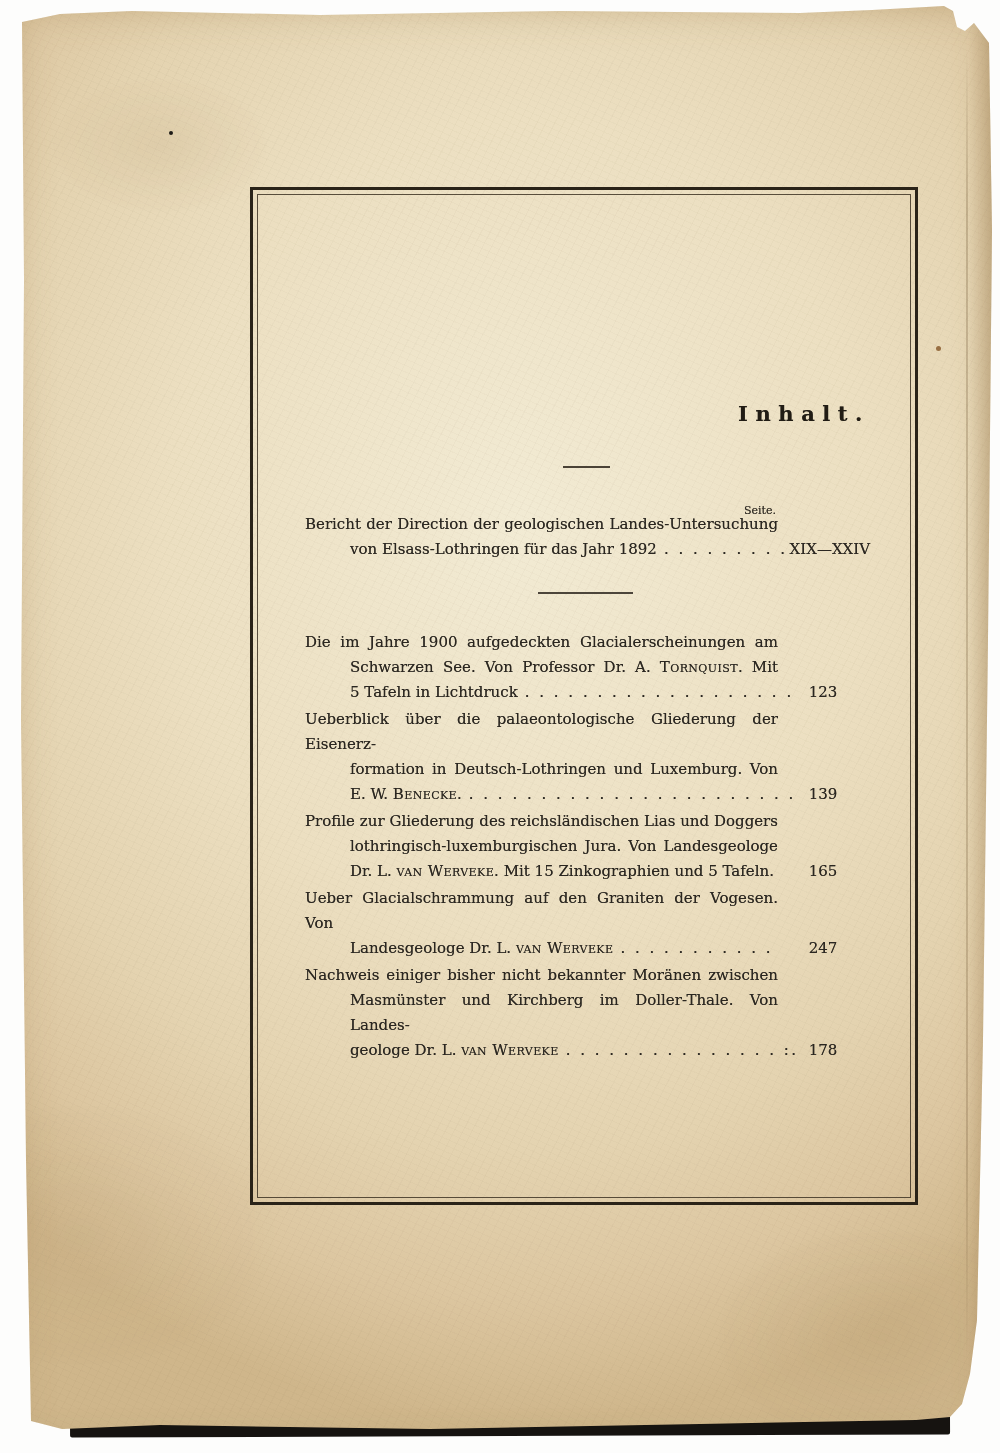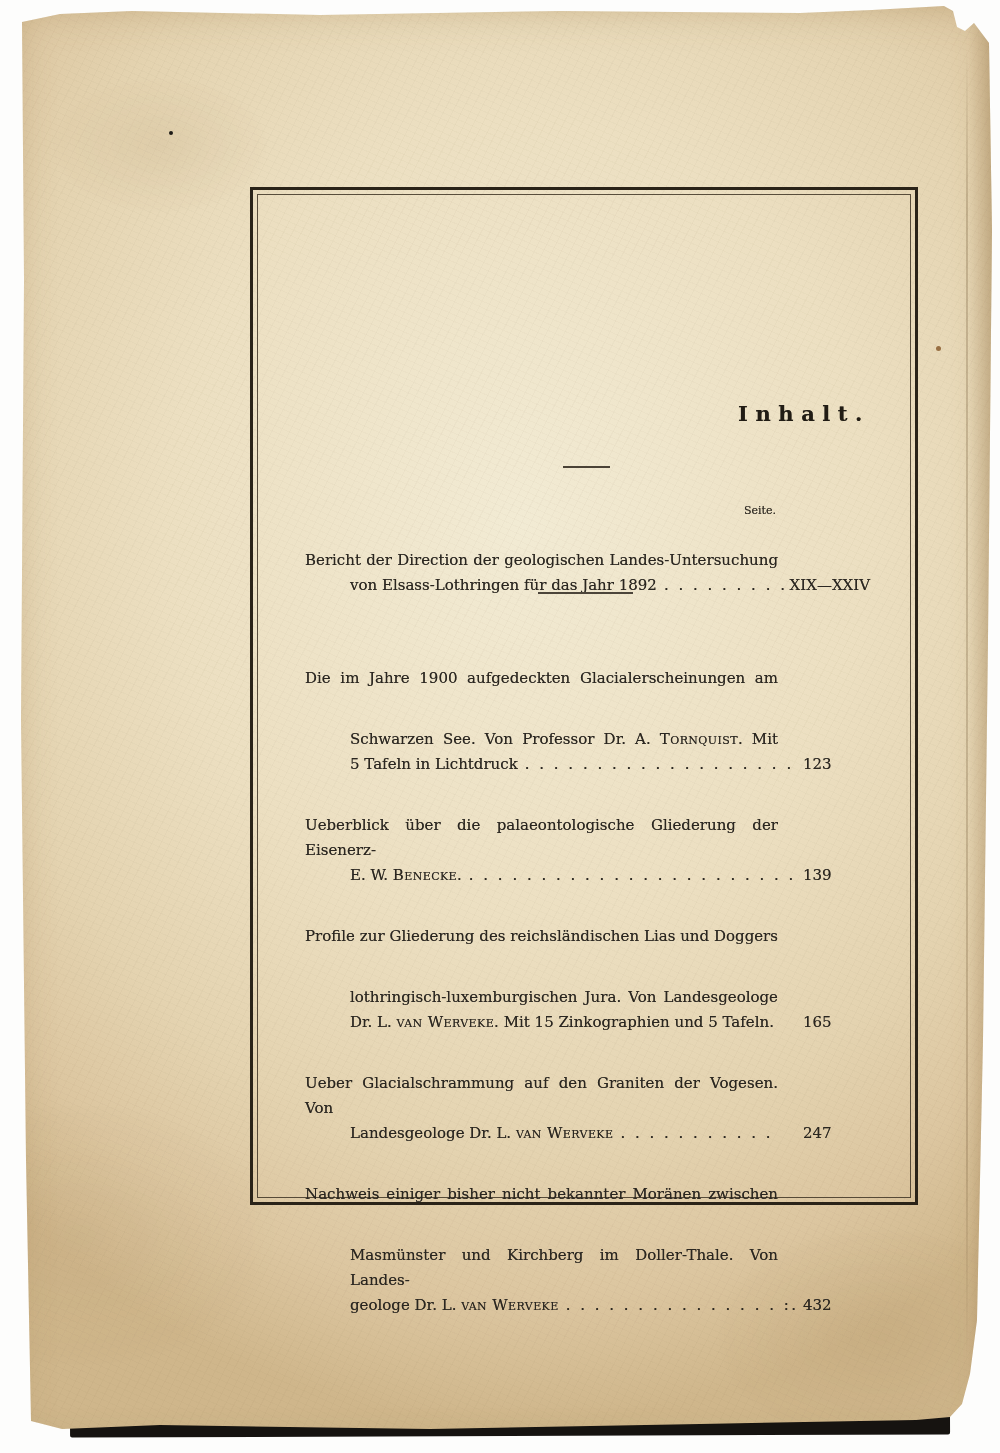--- a/index.html
+++ b/index.html
@@ -56,26 +56,26 @@
     font-weight:bold;font-size:21px;letter-spacing:.36em;text-indent:.36em;
     color:#211c14;line-height:24px;
   }
   .rule-a{position:absolute;top:66px;left:258px;width:47px;height:2px;background:#4a4236;}
   .seite{position:absolute;top:104px;right:94px;font-size:11px;line-height:14px;color:#332e26;}
   .header-entry{position:absolute;top:112px;left:0;width:100%;}
   .rule-b{position:absolute;top:192px;left:233px;width:95px;height:2px;background:#4c453a;}
   .entries{position:absolute;top:230px;left:0;width:100%;}
   .entry{margin-bottom:2px;}
   .line{min-height:25px;}
-  .line.just{text-align:justify;text-align-last:justify;padding-right:92px;margin-top:36px;}
+  .line.just{text-align:justify;text-align-last:justify;padding-right:92px;}
   .line.indent{padding-left:45px;}
   .line.last{display:flex;align-items:baseline;}
   .line.last .txt{white-space:nowrap;flex:0 0 auto;}
   .leader{flex:1 1 auto;overflow:hidden;white-space:nowrap;letter-spacing:2.5px;margin:0 3px 0 7px;}
-  .num{white-space:nowrap;flex:0 0 auto;min-width:40px;text-align:left;padding-right:27px;}
+  .num{white-space:nowrap;flex:0 0 auto;min-width:40px;text-align:center;padding-right:27px;}
   .num.roman{padding-right:0;}
   .sc{font-variant:small-caps;letter-spacing:.4px;text-align:center;}
   .speck{position:absolute;border-radius:50%;}
   .speck-black{left:169px;top:131px;width:4px;height:4px;background:#1d1a16;}
   .speck-brown{left:936px;top:346px;width:5px;height:5px;background:#8a5c2e;opacity:.85;}
 </style>
 </head>
 <body>
 
 <div class="book-shadow"></div>
@@ -109,20 +109,21 @@
           <div class="line just"><span>Die im Jahre 1900 aufgedeckten Glacialerscheinungen am</span></div>
           <div class="line indent just"><span>Schwarzen See. Von Professor Dr. A. </span><span class="sc">Tornquist</span><span>. Mit</span></div>
           <div class="line indent last">
             <span class="txt"><span>5 Tafeln in Lichtdruck</span></span>
             <span class="leader">. . . . . . . . . . . . . . . . . . . .</span>
             <span class="num">123</span>
           </div>
         </div>
         <div class="entry">
           <div class="line just"><span>Ueberblick über die palaeontologische Gliederung der Eisenerz-</span></div>
+          <div class="line indent just"><span>formation in Deutsch-Lothringen und Luxemburg. Von</span></div>
           <div class="line indent last">
             <span class="txt"><span>E. W. </span><span class="sc">Benecke</span><span>.</span></span>
             <span class="leader">. . . . . . . . . . . . . . . . . . . . . . .</span>
             <span class="num">139</span>
           </div>
         </div>
         <div class="entry">
           <div class="line just"><span>Profile zur Gliederung des reichsländischen Lias und Doggers</span></div>
           <div class="line indent just"><span>lothringisch-luxemburgischen Jura. Von Landesgeologe</span></div>
           <div class="line indent last">
@@ -138,21 +139,21 @@
             <span class="leader">. . . . . . . . . . .</span>
             <span class="num">247</span>
           </div>
         </div>
         <div class="entry">
           <div class="line just"><span>Nachweis einiger bisher nicht bekannter Moränen zwischen</span></div>
           <div class="line indent just"><span>Masmünster und Kirchberg im Doller-Thale. Von Landes-</span></div>
           <div class="line indent last">
             <span class="txt"><span>geologe Dr. L. </span><span class="sc">van Werveke</span></span>
             <span class="leader">. . . . . . . . . . . . . . . :.</span>
-            <span class="num">432</span>
+            <span class="num">178</span>
           </div>
         </div>
       </div>
   </div>
 
   <div class="speck speck-black"></div>
   <div class="speck speck-brown"></div>
 </div>
 
 </body></html>

